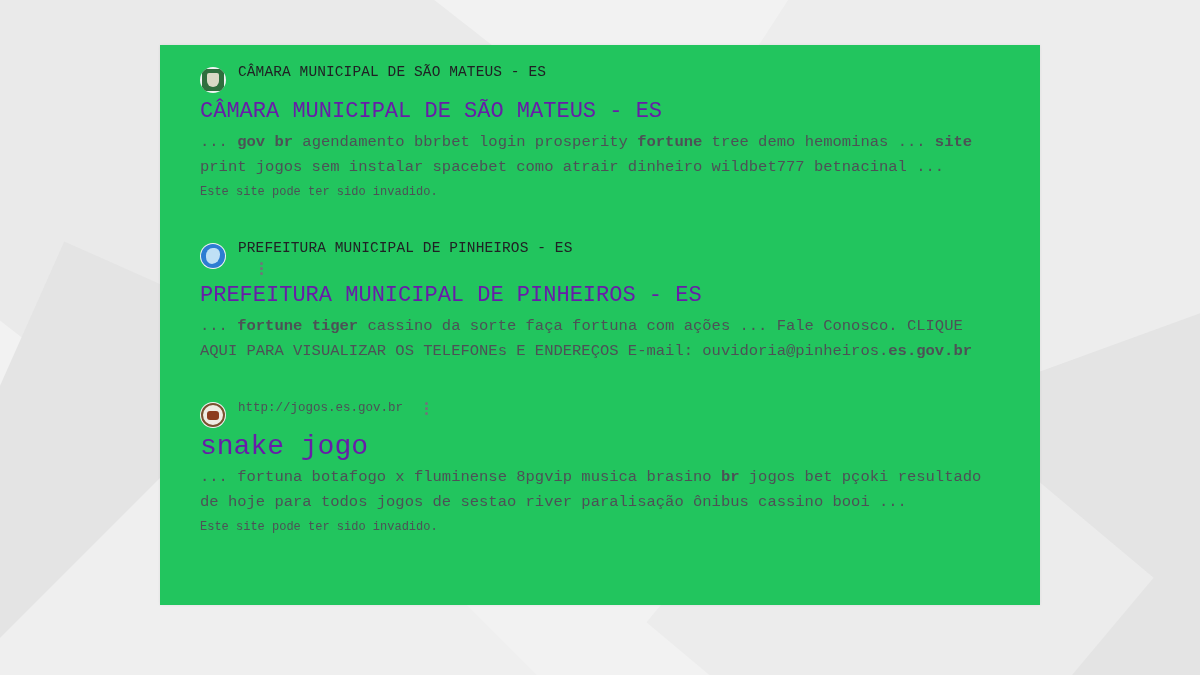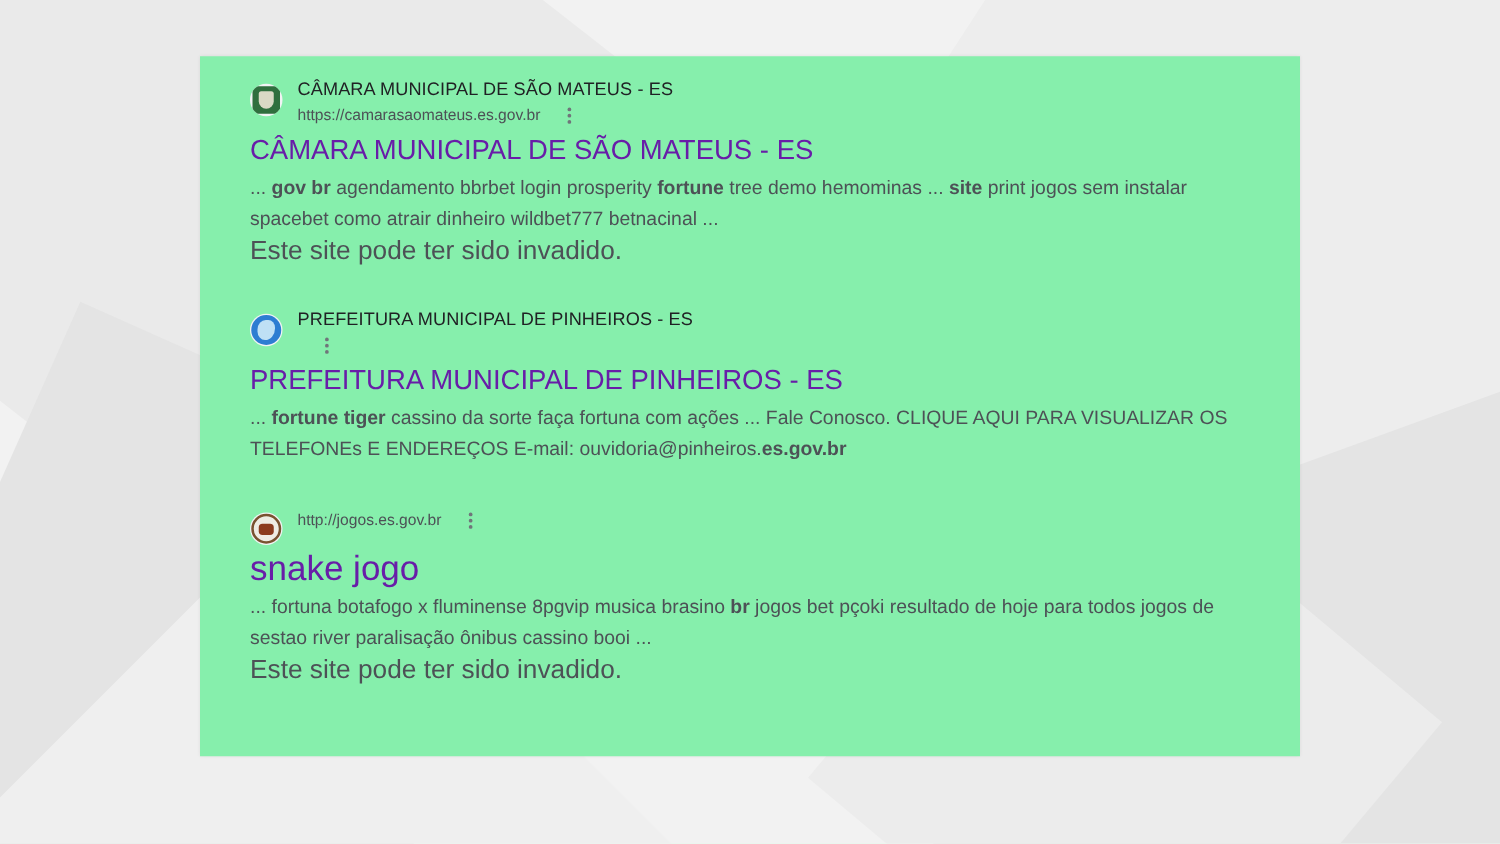--- a/index.html
+++ b/index.html
@@ -62,23 +62,24 @@
     background: #ececec;
   }
 
   
   .serp-card {
     position: absolute;
     left: 160px;
     top: 45px;
     width: 880px;
     height: 560px;
-    background: #86efac;
+    background: #22c55e;
     box-shadow: 0 0 3px rgba(0,0,0,0.07);
     overflow: hidden;
+    font-family: Liberation Mono, monospace;
   }
 
   .results {
     padding: 18px 40px 10px 40px;
   }
 
   .result {
     margin-bottom: 34px;
   }
   .result:last-child { margin-bottom: 0; }
@@ -164,21 +165,21 @@
 
   .snippet {
     font-size: 15.5px;
     line-height: 25px;
     color: #4d5156;
     max-width: 790px;
   }
   .snippet b { font-weight: 700; color: #4d5156; }
 
   .warning {
-    font-size: 21px;
+    font-size: 12px;
     line-height: 25px;
     color: #4d5156;
   }
 
   
   .fav-crest {
     width: 22px; height: 22px;
     background: #2f6f3e;
     border-radius: 3px;
     position: relative;
@@ -237,28 +238,20 @@
   <div class="serp-card">
     <div class="results">
 
       <div class="result">
         <div class="res-head">
           <div class="favicon">
             <div class="fav-crest"></div>
           </div>
           <div class="head-text">
             <div class="site-name">CÂMARA MUNICIPAL DE SÃO MATEUS - ES</div>
-            <div class="url-row">
-              <div class="url">https://camarasaomateus.es.gov.br</div>
-              <div class="kebab">
-                <span></span>
-                  <span></span>
-                  <span></span>
-              </div>
-            </div>
           </div>
         </div>
         <div class="res-title">CÂMARA MUNICIPAL DE SÃO MATEUS - ES</div>
         <div class="snippet">... <b>gov br</b> agendamento bbrbet login prosperity <b>fortune</b> tree demo hemominas ... <b>site</b> print jogos sem instalar spacebet como atrair dinheiro wildbet777 betnacinal ...</div>
         <div class="warning">Este site pode ter sido invadido.</div>
       </div>
 
       <div class="result">
         <div class="res-head">
           <div class="favicon">

